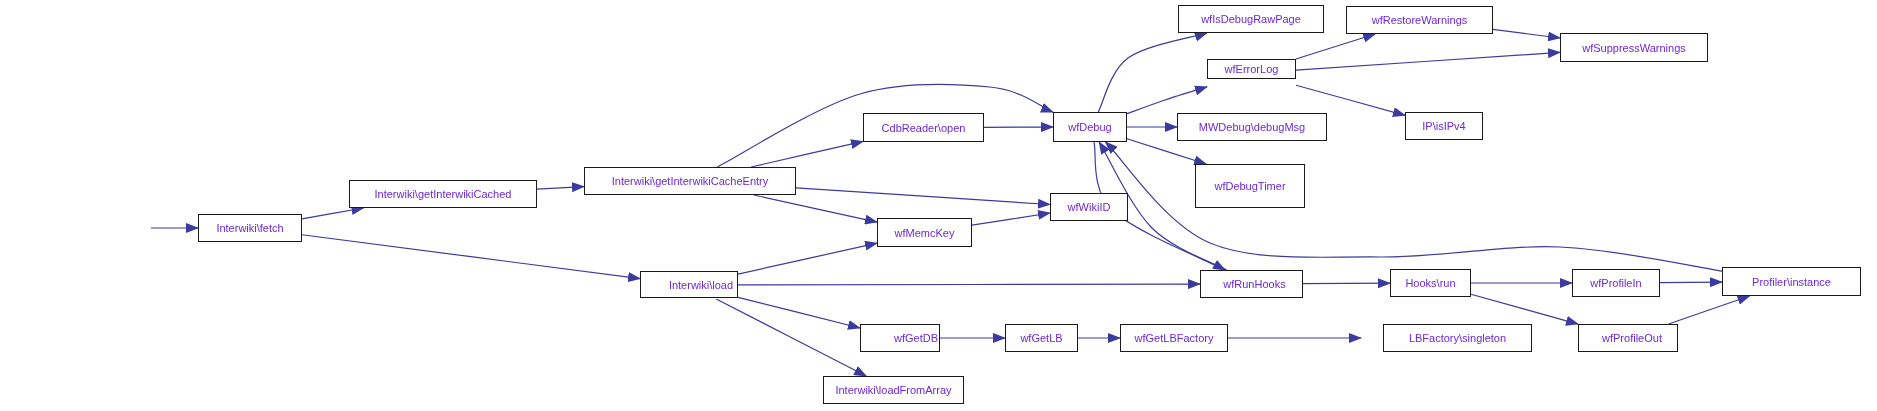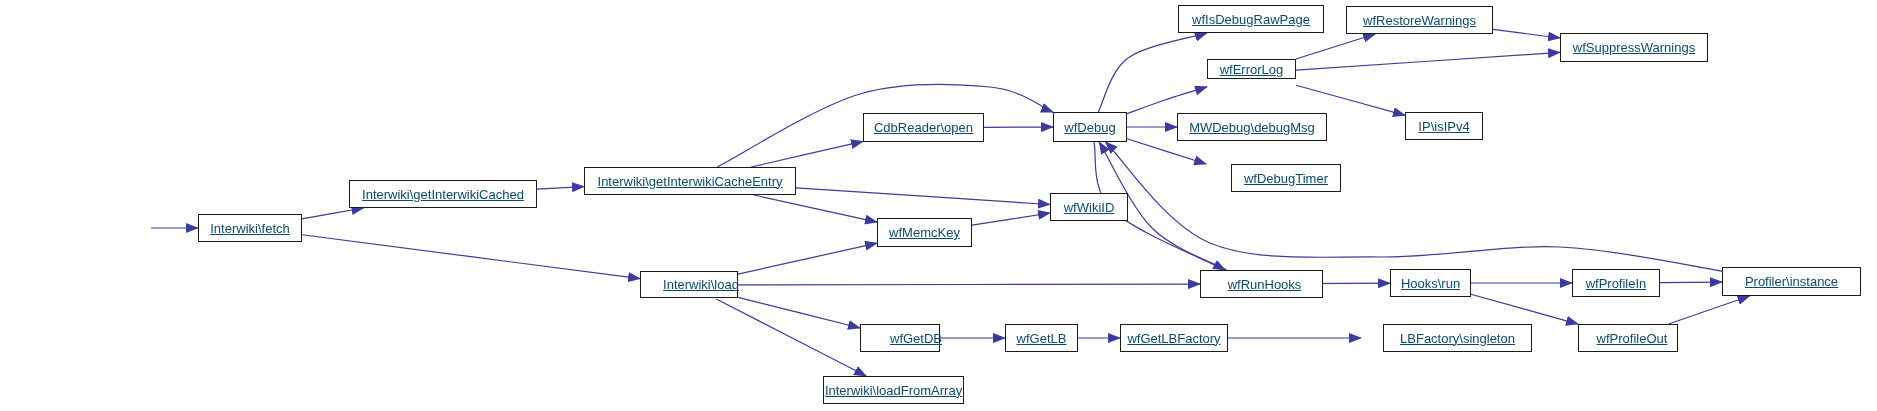--- a/index.html
+++ b/index.html
@@ -23,26 +23,25 @@
     height: 100%;
   }
   .node {
     position: absolute;
     box-sizing: border-box;
     border: 1.5px solid #1a1a1a;
     background: #ffffff;
     display: flex;
     align-items: center;
     justify-content: center;
-    font-size: 13px;
-    color: #0c4a6e;
+    font-size: 11px;
+    color: #6d28d9;
     white-space: nowrap;
     cursor: pointer;
     z-index: 2;
-    text-decoration: underline;
   }
   .node.root {
     background: #c0c0c0;
     border-width: 2px;
   }
   .node span {
     pointer-events: none;
     padding: 0 3px;
   }
 </style>
@@ -110,42 +109,42 @@
     </div>
     <div class="node" style="left: 1178px; top: 5px; width: 146px; height: 28px; background: rgb(255, 255, 255); border-color: rgb(26, 26, 26);">
       <span>wfIsDebugRawPage</span>
     </div>
     <div class="node" style="left: 1207px; top: 59px; width: 89px; height: 20px; background: rgb(255, 255, 255); border-color: rgb(26, 26, 26);">
       <span>wfErrorLog</span>
     </div>
     <div class="node" style="left: 1177px; top: 113px; width: 150px; height: 28px; background: rgb(255, 255, 255); border-color: rgb(26, 26, 26);">
       <span>MWDebug\debugMsg</span>
     </div>
-    <div class="node" style="left: 1195px; top: 164px; width: 110px; height: 28px; background: rgb(255, 255, 255); border-color: rgb(26, 26, 26); margin-left: 36px;">
+    <div class="node" style="left: 1195px; top: 164px; width: 110px; height: 44px; background: rgb(255, 255, 255); border-color: rgb(26, 26, 26);">
       <span>wfDebugTimer</span>
     </div>
     <div class="node" style="left: 1346px; top: 6px; width: 147px; height: 28px; background: rgb(255, 255, 255); border-color: rgb(26, 26, 26);">
       <span>wfRestoreWarnings</span>
     </div>
     <div class="node" style="left: 1560px; top: 33px; width: 148px; height: 29px; background: rgb(255, 255, 255); border-color: rgb(26, 26, 26);">
       <span>wfSuppressWarnings</span>
     </div>
     <div class="node" style="left: 1405px; top: 112px; width: 78px; height: 28px; background: rgb(255, 255, 255); border-color: rgb(26, 26, 26);">
       <span>IP\isIPv4</span>
     </div>
     <div class="node" style="left: 1050px; top: 193px; width: 78px; height: 28px; background: rgb(255, 255, 255); border-color: rgb(26, 26, 26);">
       <span>wfWikiID</span>
     </div>
     <div class="node" style="left: 877px; top: 218px; width: 95px; height: 29px; background: rgb(255, 255, 255); border-color: rgb(26, 26, 26);">
       <span>wfMemcKey</span>
     </div>
     <div class="node" style="left: 640px; top: 271px; width: 98px; height: 27px; background: rgb(255, 255, 255); border-color: rgb(26, 26, 26); padding-left: 24px;">
       <span>Interwiki\load</span>
     </div>
-    <div class="node" style="left: 1200px; top: 270px; width: 123px; height: 28px; background: rgb(255, 255, 255); border-color: rgb(26, 26, 26); padding-left: 6px;">
+    <div class="node" style="left: 1200px; top: 270px; width: 103px; height: 28px; background: rgb(255, 255, 255); border-color: rgb(26, 26, 26); padding-left: 6px;">
       <span>wfRunHooks</span>
     </div>
     <div class="node" style="left: 1390px; top: 269px; width: 81px; height: 28px; background: rgb(255, 255, 255); border-color: rgb(26, 26, 26);">
       <span>Hooks\run</span>
     </div>
     <div class="node" style="left: 1572px; top: 269px; width: 88px; height: 28px; background: rgb(255, 255, 255); border-color: rgb(26, 26, 26);">
       <span>wfProfileIn</span>
     </div>
     <div class="node" style="left: 1722px; top: 267px; width: 139px; height: 29px; background: rgb(255, 255, 255); border-color: rgb(26, 26, 26);">
       <span>Profiler\instance</span>

